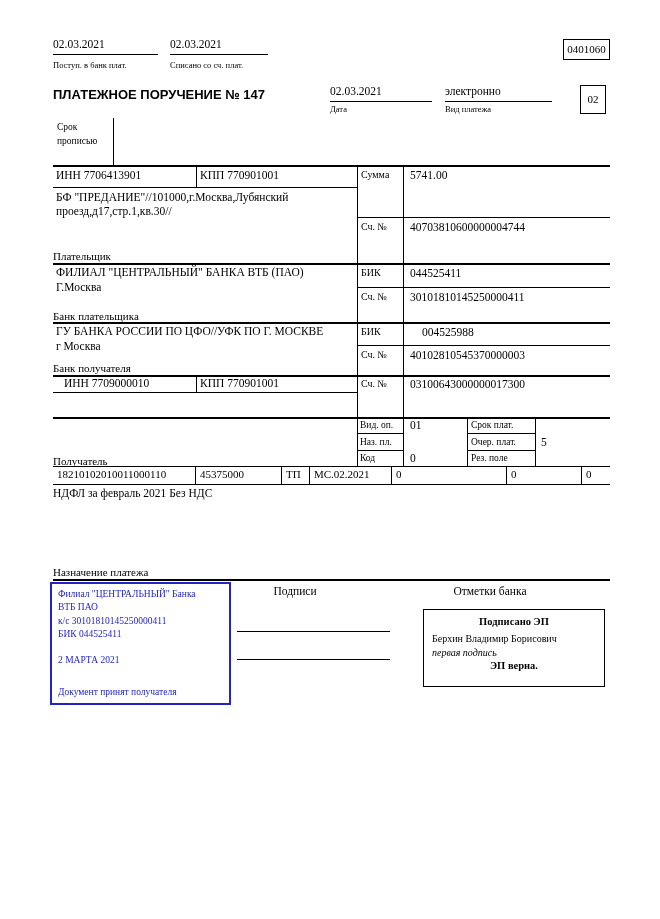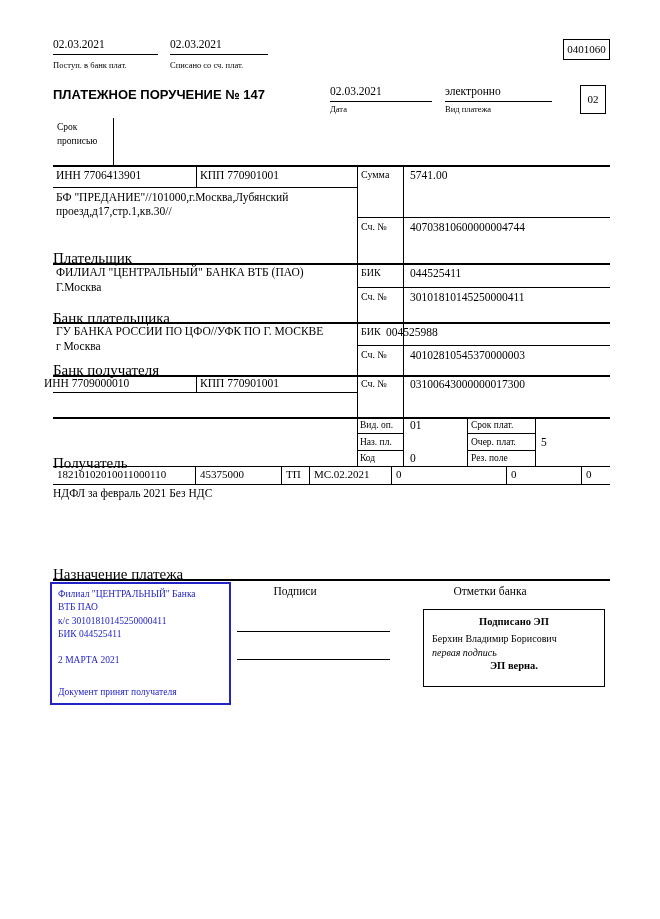--- a/index.html
+++ b/index.html
@@ -4,21 +4,21 @@
 <style>
   * { margin:0; padding:0; box-sizing:border-box; }
   html,body { background:#fff; }
   #page {
     position:relative; width:660px; height:919px; background:#fff;
     font-family:"Liberation Serif","DejaVu Serif",serif; color:#000; overflow:hidden;
   }
   .abs { position:absolute; }
   .val { font-size:11.5px; line-height:1.18; }
   .flabel { font-size:10px; }
-  .lbl { font-size:15px; }
+  .lbl { font-size:11px; }
   .small { font-size:8.5px; }
   .uline { border-bottom:1px solid #000; padding-bottom:2px; }
   .hline { position:absolute; background:#000; height:1px; }
   .thick { height:1.5px; }
   .vline { position:absolute; background:#000; width:1px; }
   .box { border:1px solid #000; text-align:center; }
   .title { font-family:"Liberation Sans","DejaVu Sans",sans-serif; font-weight:bold; font-size:13px; }
   .opLbl { font-size:9.5px; }
   .stamp {
     border:2px solid var(--stamp-color,#2323c8); color:var(--stamp-color,#2323c8);
@@ -79,27 +79,27 @@
   <div class="abs val" style="left:410px;top:267px;">044525411</div>
   <div class="hline" style="left:357px;top:287px;width:253px;"></div>
   <div class="abs flabel" style="left:361px;top:291px;">Сч. №</div>
   <div class="abs val" style="left:410px;top:291px;">30101810145250000411</div>
   <div class="hline thick" style="left:53px;top:322px;width:557px;"></div>
 
   <div class="abs val" style="left:56px;top:325px;">ГУ БАНКА РОССИИ ПО ЦФО//УФК ПО Г. МОСКВЕ</div>
   <div class="abs val" style="left:56px;top:340px;">г Москва</div>
   <div class="abs lbl" style="left:53px;top:362px;">Банк получателя</div>
   <div class="abs flabel" style="left:361px;top:326px;">БИК</div>
-  <div class="abs val" style="left:386px;top:326px;">004525988</div>
+  <div class="abs val" style="left:422px;top:326px;">004525988</div>
   <div class="hline" style="left:357px;top:345px;width:253px;"></div>
   <div class="abs flabel" style="left:361px;top:349px;">Сч. №</div>
   <div class="abs val" style="left:410px;top:349px;">40102810545370000003</div>
   <div class="hline thick" style="left:53px;top:375px;width:557px;"></div>
 
-  <div class="abs val" style="left:44px;top:377px;">ИНН 7709000010</div>
+  <div class="abs val" style="left:64px;top:377px;">ИНН 7709000010</div>
   <div class="abs val" style="left:200px;top:377px;">КПП 770901001</div>
   <div class="vline" style="left:196px;top:375px;height:17px;"></div>
   <div class="hline" style="left:53px;top:392px;width:304px;"></div>
   <div class="abs flabel" style="left:361px;top:378px;">Сч. №</div>
   <div class="abs val" style="left:410px;top:378px;">03100643000000017300</div>
   <div class="hline thick" style="left:53px;top:417px;width:557px;"></div>
   <div class="abs lbl" style="left:53px;top:455px;">Получатель</div>
 
   <div class="vline" style="left:467px;top:417px;height:50px;"></div>
   <div class="vline" style="left:535px;top:417px;height:50px;"></div>

